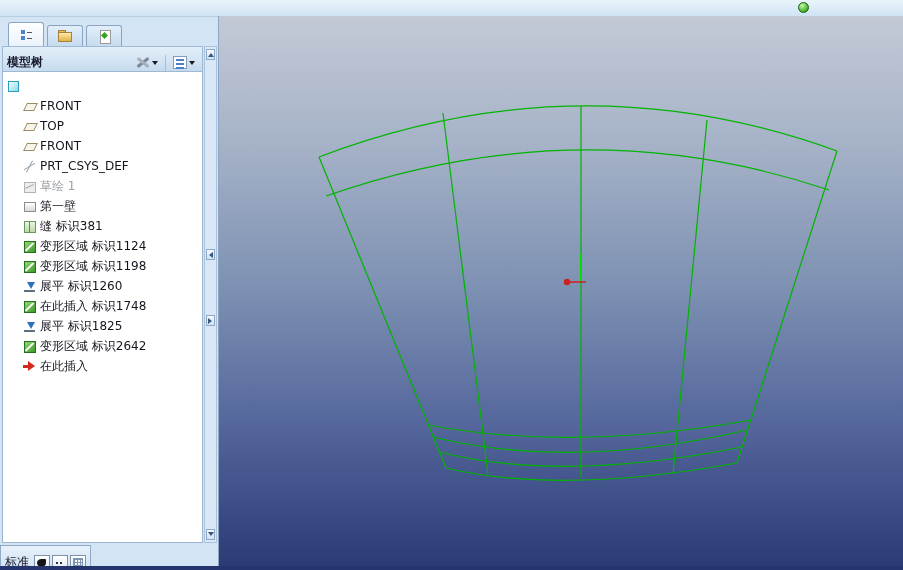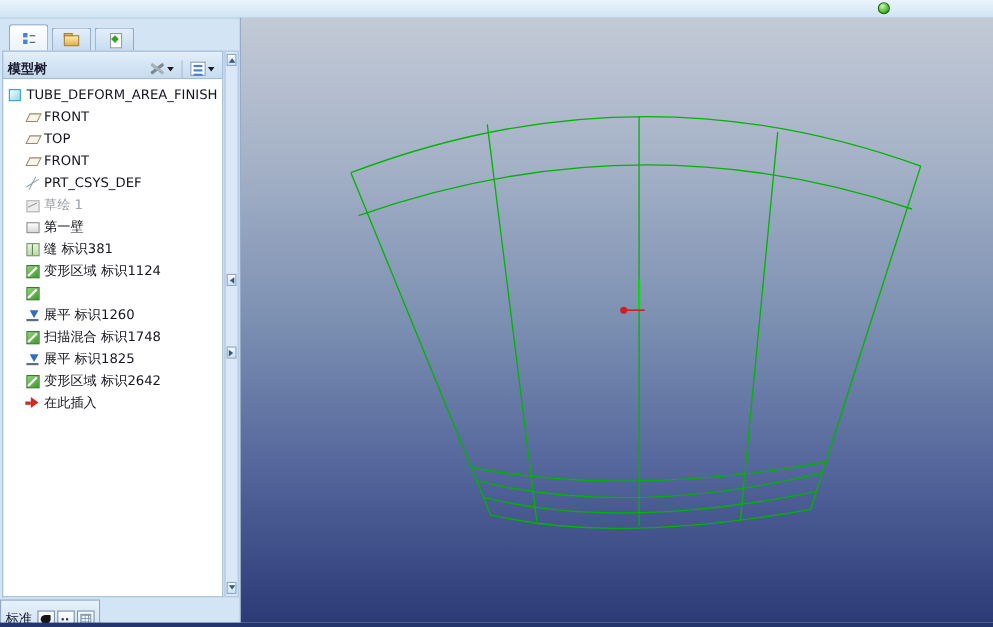--- a/index.html
+++ b/index.html
@@ -154,21 +154,20 @@
   <span class="vsep"></span>
   <span class="hbtn">
     <span class="icon-display-list"></span>
     <span class="dd"></span>
   </span>
 </div>
 
 <div id="tree-panel">
   <div class="tree-item root">
     <span class="ticon i-part"></span>
-    <span class="tlabel">TUBE_DEFORM_AREA_FINISH</span>
   </div>
   <div>
   <div class="tree-item">
     <span class="ticon i-datum-plane"></span>
     <span class="tlabel">FRONT</span>
   </div>
 
   <div class="tree-item">
     <span class="ticon i-datum-plane"></span>
     <span class="tlabel">TOP</span>
@@ -200,30 +199,31 @@
     <span class="tlabel">缝 标识381</span>
   </div>
 
   <div class="tree-item">
     <span class="ticon i-deform-area"></span>
     <span class="tlabel">变形区域 标识1124</span>
   </div>
 
   <div class="tree-item">
     <span class="ticon i-deform-area"></span>
+    <span class="tlabel">变形区域 标识1198</span>
   </div>
 
   <div class="tree-item">
     <span class="ticon i-flatten"></span>
     <span class="tlabel">展平 标识1260</span>
   </div>
 
   <div class="tree-item">
     <span class="ticon i-deform-area"></span>
-    <span class="tlabel">扫描混合 标识1748</span>
+    <span class="tlabel">在此插入 标识1748</span>
   </div>
 
   <div class="tree-item">
     <span class="ticon i-flatten"></span>
     <span class="tlabel">展平 标识1825</span>
   </div>
 
   <div class="tree-item">
     <span class="ticon i-deform-area"></span>
     <span class="tlabel">变形区域 标识2642</span>

